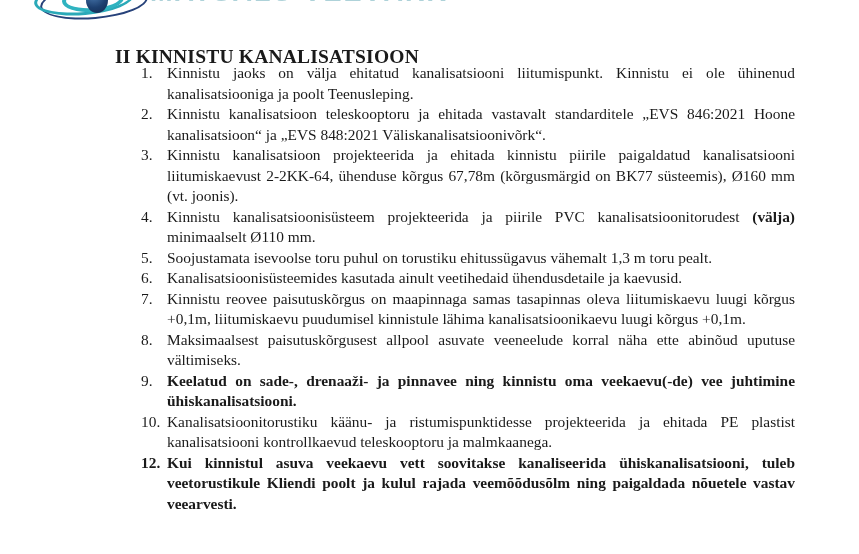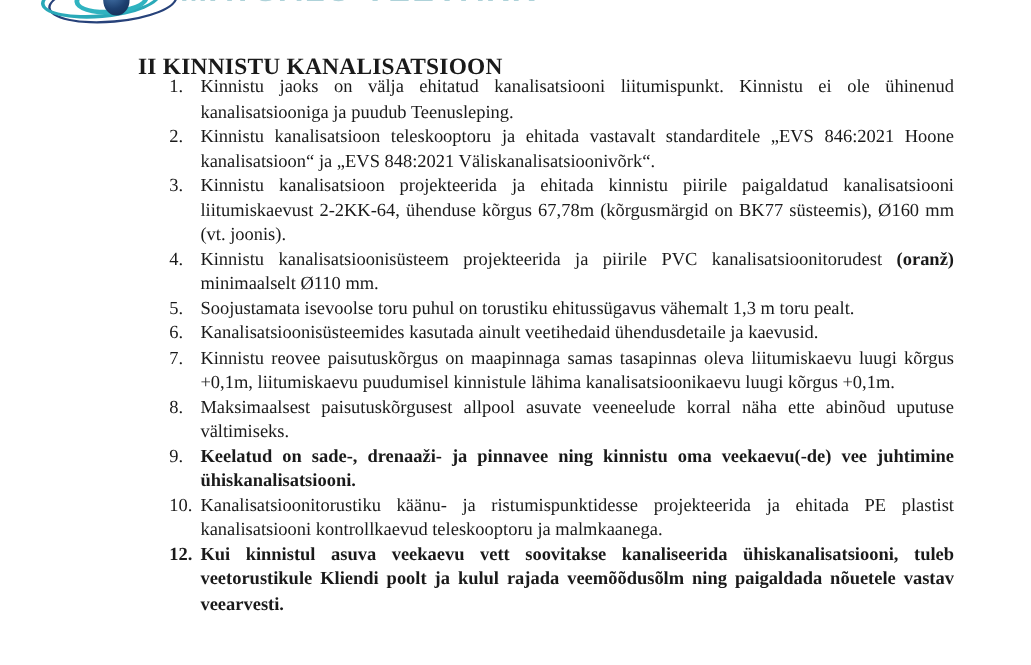--- a/index.html
+++ b/index.html
@@ -107,36 +107,36 @@
   <div class="drop-ball"></div>
   <div class="company-name">MATSALU VEEVÄRK</div>
 </div>
 
 <div class="doc-heading">II KINNISTU KANALISATSIOON</div>
 
 <div class="req-list">
 
   <div class="item">
     <span class="num">1.</span>
-    <span>Kinnistu jaoks on välja ehitatud kanalisatsiooni liitumispunkt. Kinnistu ei ole ühinenud kanalisatsiooniga ja puudub Teenusleping.</span>
+    <span>Kinnistu jaoks on välja ehitatud kanalisatsiooni liitumispunkt. Kinnistu ei ole ühinenud kanalisatsiooniga ja poolt Teenusleping.</span>
   </div>
 
   <div class="item">
     <span class="num">2.</span>
     <span>Kinnistu kanalisatsioon teleskooptoru ja ehitada vastavalt standarditele „EVS 846:2021 Hoone kanalisatsioon“ ja „EVS 848:2021 Väliskanalisatsioonivõrk“.</span>
   </div>
 
   <div class="item">
     <span class="num">3.</span>
     <span>Kinnistu kanalisatsioon projekteerida ja ehitada kinnistu piirile paigaldatud kanalisatsiooni liitumiskaevust 2-2KK-64, ühenduse kõrgus 67,78m (kõrgusmärgid on BK77 süsteemis), Ø160 mm (vt. joonis).</span>
   </div>
 
   <div class="item">
     <span class="num">4.</span>
-    <span>Kinnistu kanalisatsioonisüsteem projekteerida ja piirile PVC kanalisatsioonitorudest </span><span class="bold">(oranž)</span><span> minimaalselt Ø110 mm.</span>
+    <span>Kinnistu kanalisatsioonisüsteem projekteerida ja piirile PVC kanalisatsioonitorudest </span><span class="bold">(välja)</span><span> minimaalselt Ø110 mm.</span>
   </div>
 
   <div class="item">
     <span class="num">5.</span>
     <span>Soojustamata isevoolse toru puhul on torustiku ehitussügavus vähemalt 1,3 m toru pealt.</span>
   </div>
 
   <div class="item">
     <span class="num">6.</span>
     <span>Kanalisatsioonisüsteemides kasutada ainult veetihedaid ühendusdetaile ja kaevusid.</span>

